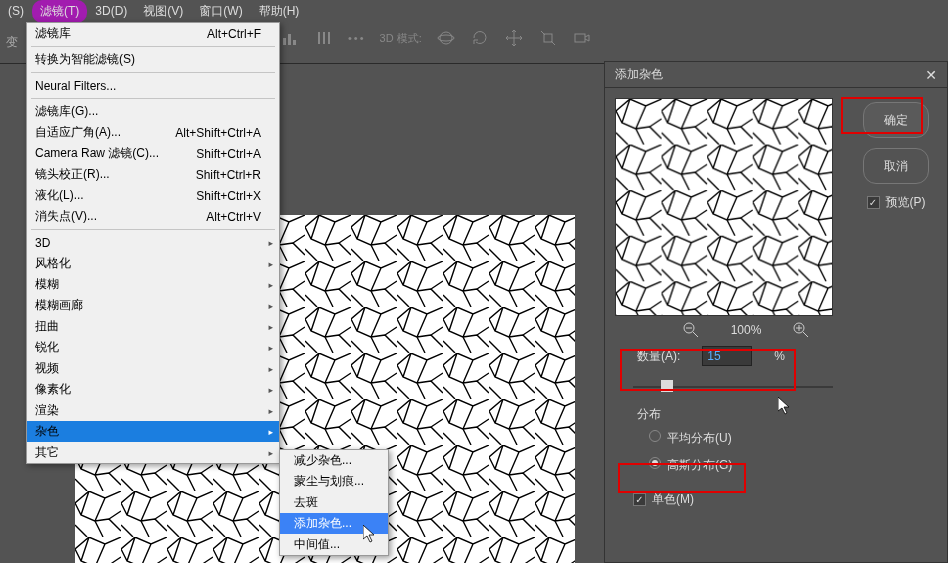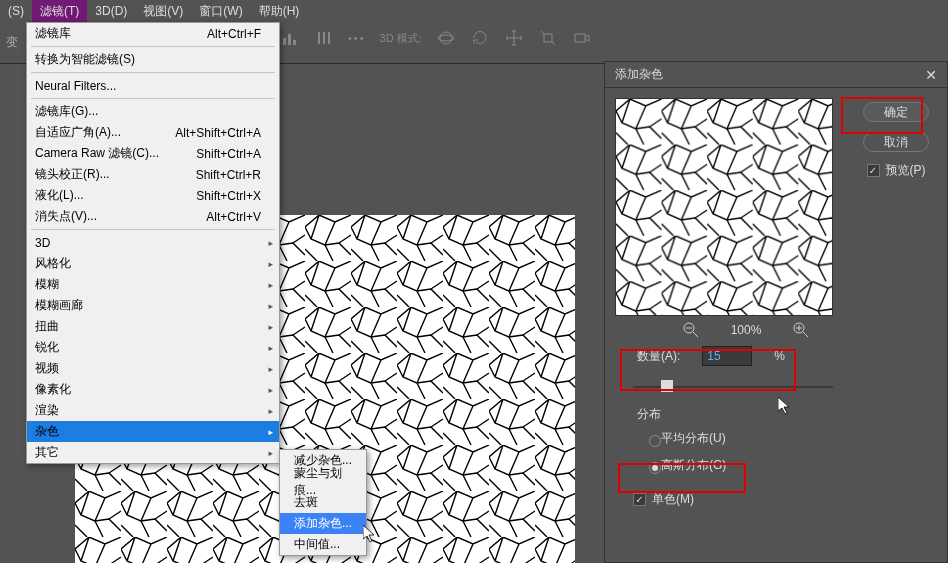--- a/index.html
+++ b/index.html
@@ -1,56 +1,56 @@
 <!DOCTYPE html>
 <html><head>
 <meta charset="utf-8">
 <style>
 * { box-sizing: border-box; margin: 0; padding: 0; font-family: "Microsoft YaHei", Arial, sans-serif; }
 body { width: 948px; height: 563px; background: #535353; overflow: hidden; position: relative; }
 .menubar { background: #535353; height: 22px; display: flex; align-items: center; color: #ddd; font-size: 12px; }
 .menubar .item { padding: 3px 8px; }
-.menubar .item.active { background: #701a75; }
+.menubar .item.active { background: #a21caf; border-radius: 10px; }
 .toolbar { background: #535353; height: 42px; border-bottom: 1px solid #2a2a2a; color: #aaa; font-size: 12px; padding-left: 6px; display: flex; align-items: center; }
 .toolbar-rest { position: absolute; left: 280px; top: 28px; color: #888; font-size: 11px; display: flex; gap: 14px; align-items: center; }
 .toolbar-rest .ic { width: 20px; height: 20px; display: inline-block; }
 .canvas-area { position: absolute; left: 75px; top: 215px; width: 500px; height: 348px; background: #fff; }
 .canvas-area svg { width: 100%; height: 100%; }
 .dropdown { position: absolute; left: 26px; top: 22px; width: 254px; background: #f0f0f0; border: 1px solid #999; box-shadow: 2px 2px 6px rgba(0,0,0,0.4); font-size: 12px; color: #000; }
 .dropdown .row { display: flex; justify-content: space-between; padding: 4px 18px 4px 8px; align-items: center; height: 21px; }
 .dropdown .row.sub::after { content: "▸"; font-size: 9px; color: #555; position: absolute; right: 6px; }
 .dropdown .row { position: relative; }
 .dropdown .row.hl { background: #1b7ee0; color: #000000; }
 .dropdown .row.hl::after { color: #fff; }
 .dropdown .sep { height: 1px; background: #c5c5c5; margin: 2px 4px; }
-.submenu { position: absolute; left: 279px; top: 449px; width: 88px; background: #f0f0f0; border: 1px solid #999; box-shadow: 2px 2px 6px rgba(0,0,0,0.4); font-size: 12px; }
+.submenu { position: absolute; left: 279px; top: 449px; width: 110px; background: #f0f0f0; border: 1px solid #999; box-shadow: 2px 2px 6px rgba(0,0,0,0.4); font-size: 12px; }
 .submenu .row { padding: 4px 14px; height: 21px; display: flex; align-items: center; position: relative; }
 .submenu .row.hl { background: #3b82f6; color: #fff; }
 .cursor-arrow { position: absolute; left: 363px; top: 525px; width: 0; height: 0; pointer-events: none; }
 .cursor-arrow svg { position: absolute; width: 14px; height: 18px; }
 .dialog { position: absolute; left: 604px; top: 61px; width: 344px; height: 502px; background: #535353; border: 1px solid #333; color: #ddd; font-size: 12px; }
 .dialog .titlebar { height: 26px; display: flex; justify-content: space-between; align-items: center; padding: 0 10px; background: #535353; border-bottom: 1px solid #333; }
 .dialog .close { font-size: 14px; color: #ddd; }
 .dialog .body { display: flex; padding: 10px; gap: 8px; }
 .dialog .preview { width: 218px; height: 218px; border: 1px solid #333; background: #fff; }
 .dialog .preview svg { width: 100%; height: 100%; }
 .dialog .side { display: flex; flex-direction: column; gap: 10px; align-items: center; padding-top: 4px; }
-.dialog .btn { width: 66px; height: 20px; border: 1px solid #777; border-radius: 13px; color: #ddd; background: #535353; font-size: 12px; display: flex; align-items: center; justify-content: center; }
+.dialog .btn { width: 66px; height: 36px; border: 1px solid #777; border-radius: 13px; color: #ddd; background: #535353; font-size: 12px; display: flex; align-items: center; justify-content: center; }
 .dialog .btn.primary { background: #5a5a5a; }
 .dialog .check-row { display: flex; gap: 6px; align-items: center; font-size: 12px; }
 .dialog .chk { width: 13px; height: 13px; background: #3a3a3a; border: 1px solid #777; color: #ddd; font-size: 10px; display: flex; align-items: center; justify-content: center; }
 .dialog .zoom-row { display: flex; gap: 32px; align-items: center; justify-content: center; margin: 6px 0 2px 22px; font-size: 12px; width: 218px; }
 .dialog .zoom-ic { width: 16px; height: 16px; }
 .dialog .amount-row { display: flex; gap: 22px; align-items: center; margin-left: 18px; padding: 6px 4px; width: 156px; }
 .dialog .amount-row input { width: 50px; height: 20px; background: #3a3a3a; border: 1px solid #222; color: #5ab0ff; font-size: 12px; padding: 0 4px; }
 .dialog .slider-wrap { margin: 6px 0 4px 18px; width: 200px; height: 18px; position: relative; }
 .dialog .slider-track { position: absolute; top: 8px; left: 0; right: 0; height: 2px; background: #3a3a3a; }
 .dialog .slider-thumb { position: absolute; top: 2px; left: 28px; width: 12px; height: 12px; background: #ddd; }
 .dialog .dist-label { margin: 10px 0 4px 22px; }
-.dialog .radio-row { display: flex; align-items: flex-end; margin: 4px 0 4px 30px; padding: 3px 4px; }
+.dialog .radio-row { display: flex; gap: 6px; align-items: flex-start; margin: 4px 0 4px 30px; padding: 3px 4px; }
 .dialog .radio { width: 12px; height: 12px; border: 1px solid #888; border-radius: 50%; display: flex; align-items: center; justify-content: center; }
 .dialog .radio.sel::after { content: ""; width: 6px; height: 6px; background: #ddd; border-radius: 50%; }
 .dialog .check2 { margin: 14px 0 0 18px; display: flex; gap: 6px; align-items: center; }
 .red-box { border: 2px solid #e00000; position: absolute; pointer-events: none; }
 .rb1 { left: 841px; top: 97px; width: 82px; height: 37px; }
 .rb2 { left: 620px; top: 349px; width: 176px; height: 42px; }
 .rb3 { left: 618px; top: 463px; width: 128px; height: 30px; }
 .cursor2 { position: absolute; left: 778px; top: 397px; }
 .cursor2 svg { width: 14px; height: 18px; }
 </style>

